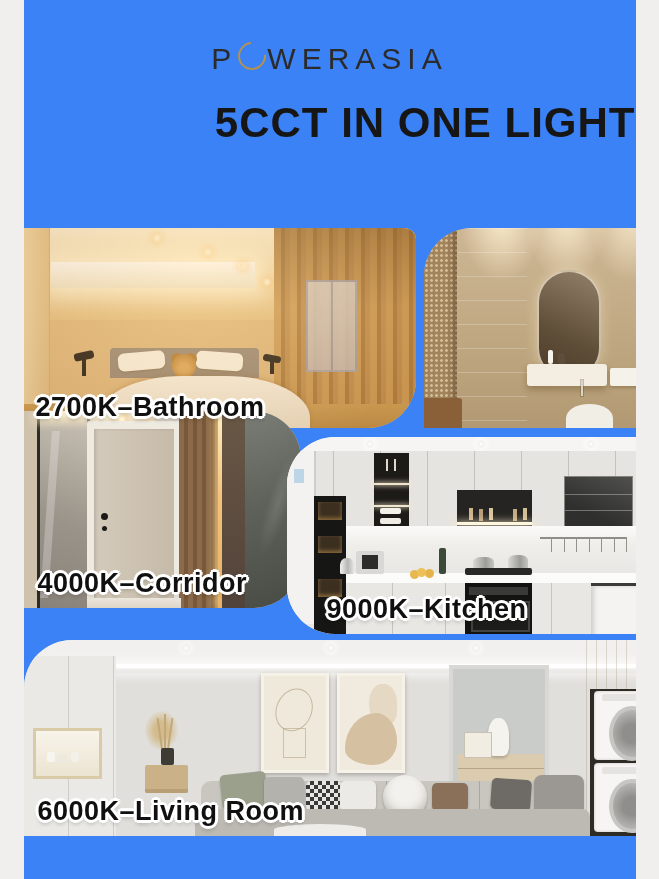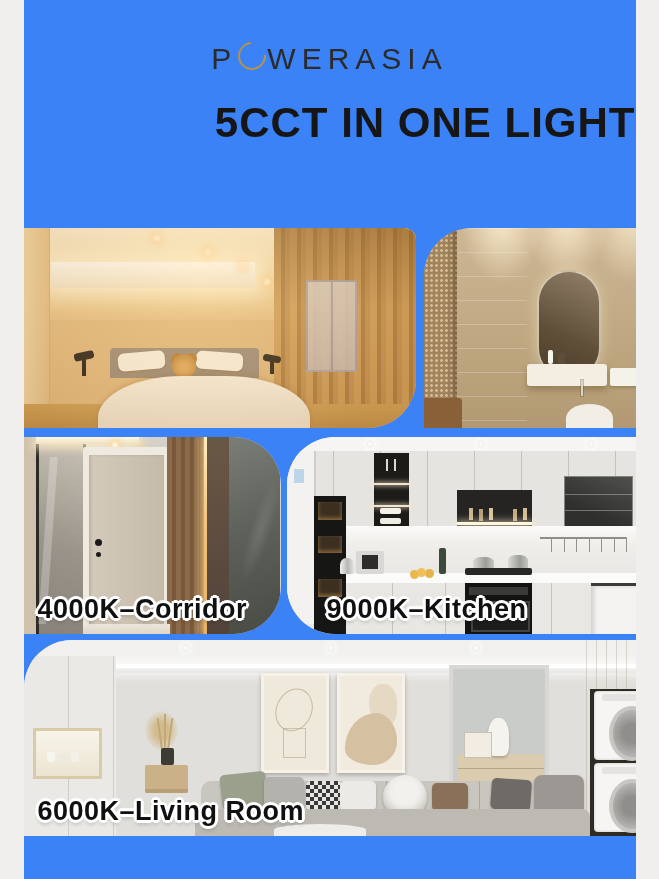--- a/index.html
+++ b/index.html
@@ -17,21 +17,21 @@
   .title{position:absolute;top:92px;left:0;width:100%;text-align:right;
         font-size:42px;font-weight:bold;letter-spacing:1px;color:#161616;margin-top:7px;}
   .subtitle{position:absolute;top:150px;left:0;width:100%;text-align:center;
         font-size:24px;font-weight:400;color:#333;}
 
   
   .ph{position:absolute;overflow:hidden;background:#ccc;}
   .ph1{left:0;top:228px;width:392px;height:200px;border-radius:0 12px 48px 0;background:#e3bd84;}
   .ph2{left:400px;top:228px;width:259px;height:200px;border-radius:48px 0 0 0;
        background:linear-gradient(180deg,#cdb694 0%,#bfa881 55%,#b29973 100%);}
-  .ph3{left:0;top:437px;width:257px;height:197px;border-radius:0 48px 48px 0;background:#d6d1c8;}
+  .ph3{left:0;top:411px;width:257px;height:197px;border-radius:0 48px 48px 0;background:#d6d1c8;padding-left:20px;}
   .ph4{left:263px;top:437px;width:396px;height:197px;border-radius:48px 0 0 48px;background:#edecea;}
   .ph5{left:0;top:640px;width:659px;height:196px;border-radius:48px 48px 0 0;background:#e0dfdb;}
 
   .scene-label{position:absolute;z-index:40;color:#101010;font-weight:bold;font-size:27px;
         letter-spacing:0.5px;white-space:nowrap;
         text-shadow:-2px -2px 0 #fff,2px -2px 0 #fff,-2px 2px 0 #fff,2px 2px 0 #fff,
                     -3px 0 0 #fff,3px 0 0 #fff,0 -3px 0 #fff,0 3px 0 #fff,
                     0 4px 4px rgba(0,0,0,.25);}
   .lb1{left:12px;bottom:5px;} .lb2{left:20px;bottom:7px;} .lb3{left:14px;bottom:9px;}
   .lb4{left:40px;bottom:9px;} .lb5{left:14px;bottom:9px;}
@@ -277,20 +277,21 @@
     <div class="abs s1-headboard"></div>
     <div class="abs s1-pillow p1a"></div>
     <div class="abs s1-pillow p1b"></div>
     <div class="abs s1-teddy"></div>
     <div class="abs s1-duvet"></div>
     <div class="abs s1-lamp l1a"></div>
     <div class="abs s1-lamp l1b"></div>
     <div class="abs s1-lamp l1c"></div>
     <div class="abs s1-lamp l1d"></div>
     <div class="abs s1-glow"></div>
+    <div class="scene-label lb1">2700K–Bathroom</div>
   </div>
 
   <div class="ph ph2">
     <div class="abs s2-pools"></div>
     <div class="abs s2-mosaic"></div>
     <div class="abs s2-tile"></div>
     <div class="abs s2-mirror"></div>
     <div class="abs s2-bottle-w"></div>
     <div class="abs s2-bottle-d"></div>
     <div class="abs s2-vanity"></div>

